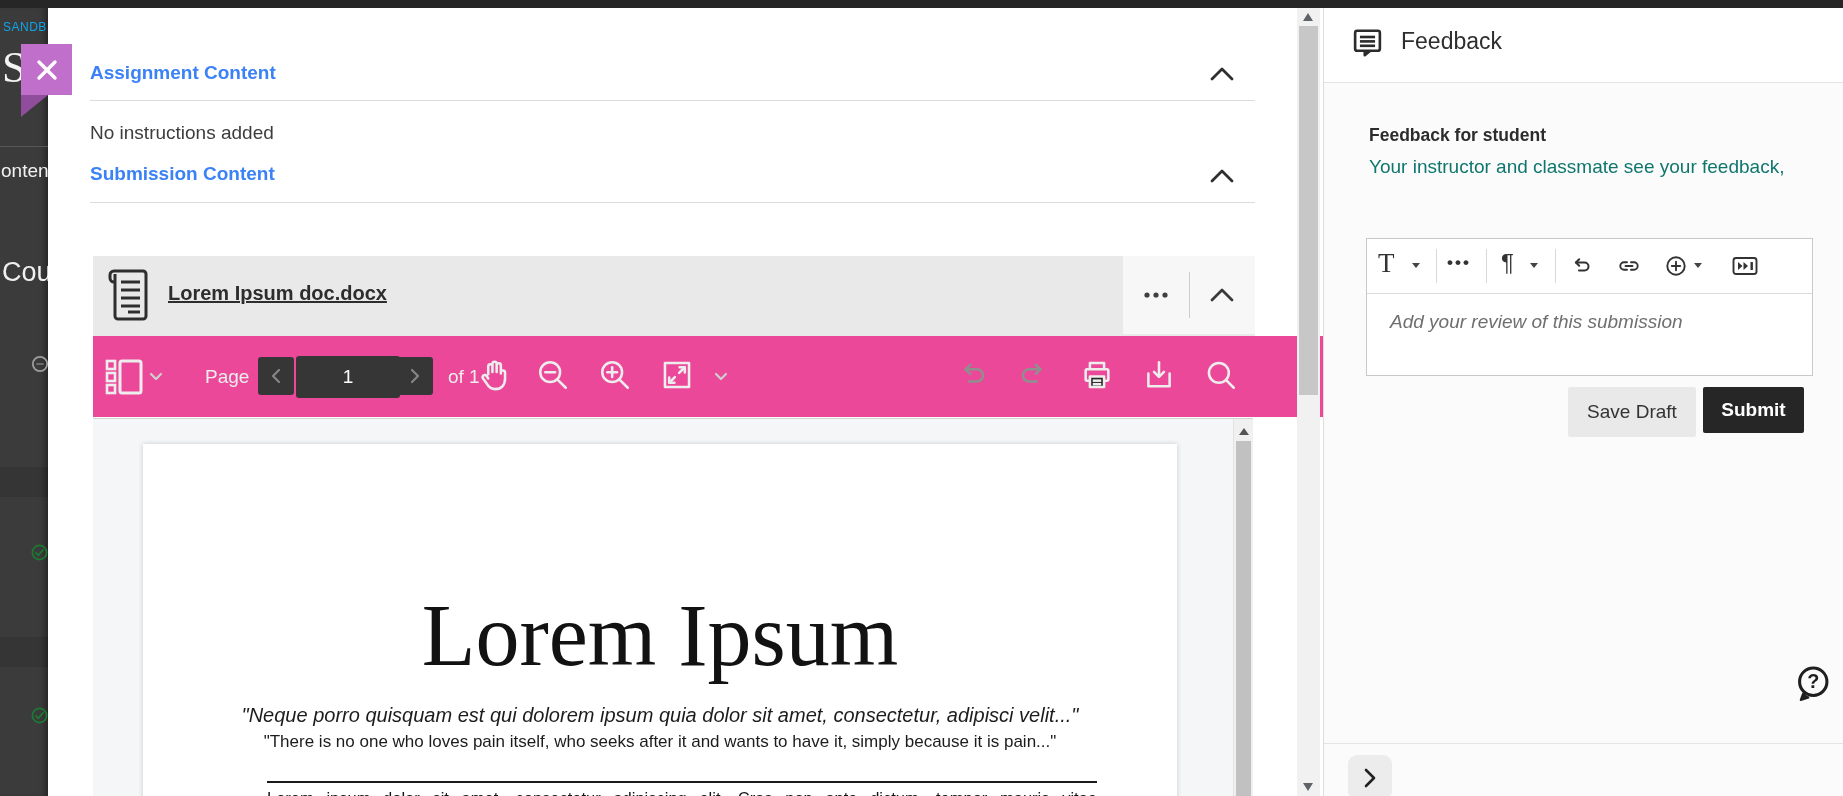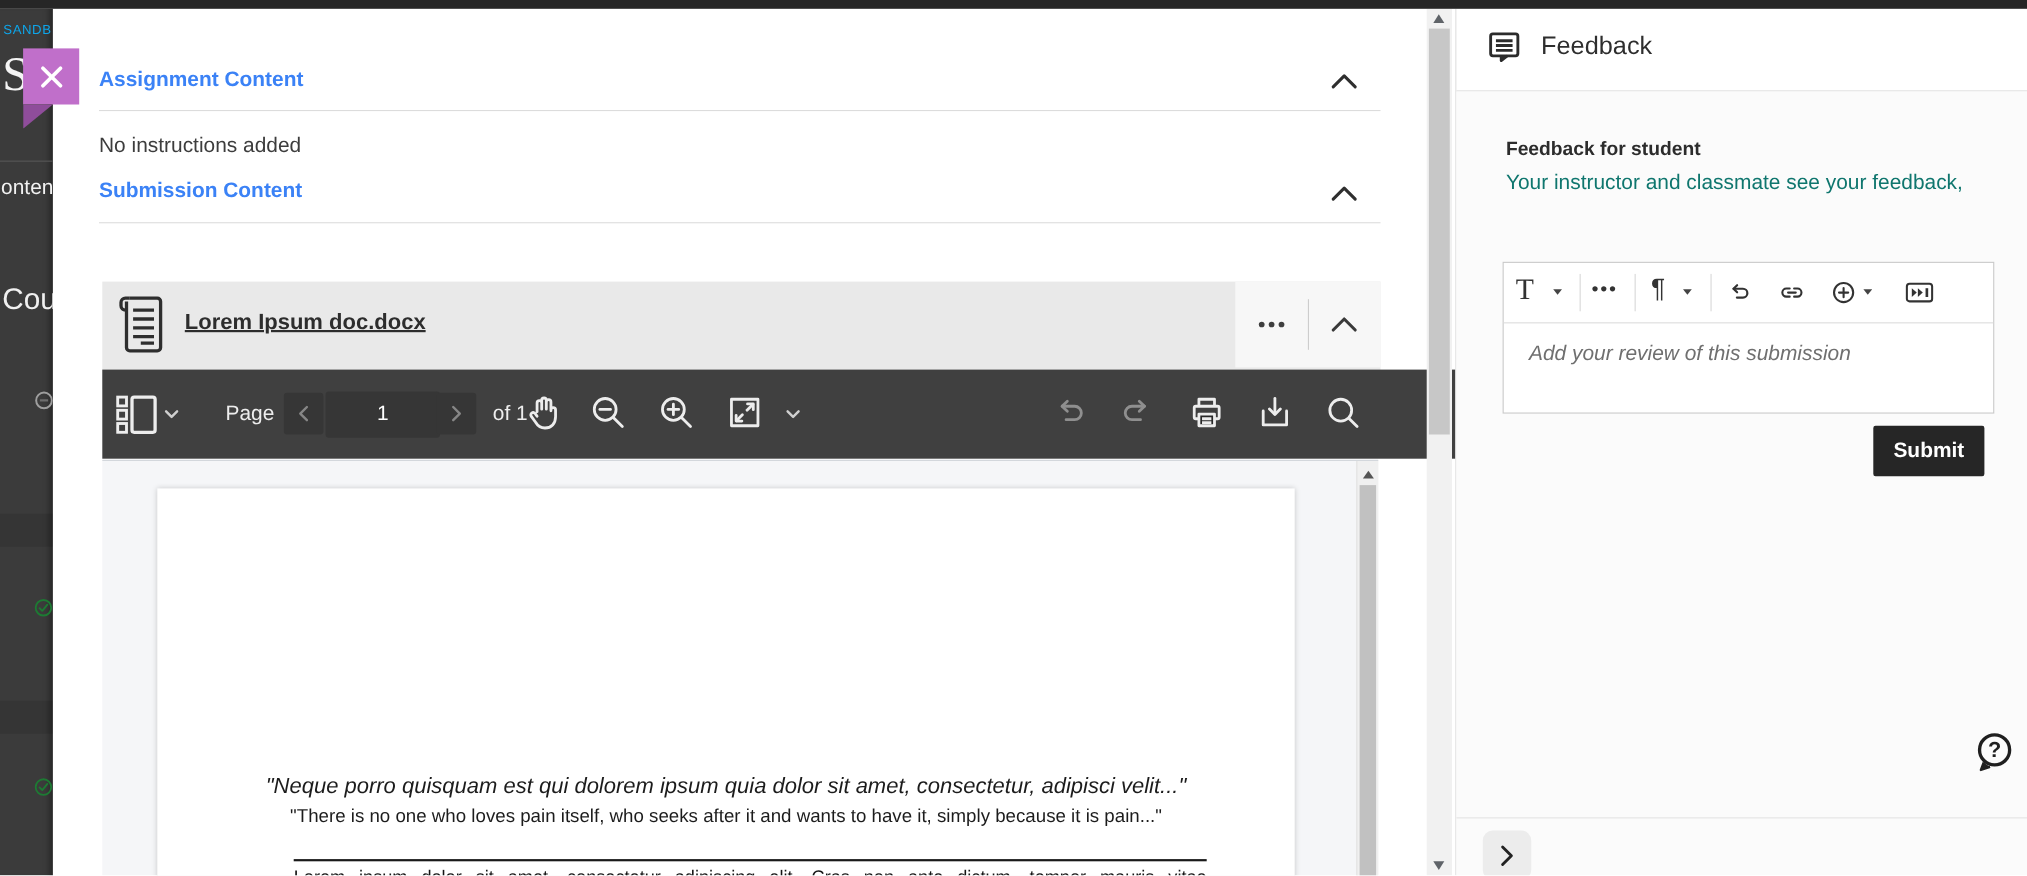--- a/index.html
+++ b/index.html
@@ -49,21 +49,21 @@
   .card-right{right:0;top:0;width:132px;height:78px;background:#f7f7f7;}
   .card-docicon{left:13px;top:11px;}
   .card-filename{left:75px;top:26px;font-size:20px;font-weight:700;color:#2d2d2d;
                  text-decoration:underline;cursor:pointer;}
   .card-more{left:1045px;top:24px;width:36px;height:30px;background:none;border:none;cursor:pointer;
              display:flex;align-items:center;justify-content:center;}
   .card-vline{left:1096px;top:16px;width:1px;height:46px;background:#cdcdcd;}
   .card-chev{left:1113px;top:27px;}
 
   
-  .pdf-toolbar{left:45px;top:328px;width:1244px;height:81px;background:#404040;}
+  .pdf-toolbar{left:45px;top:328px;width:1244px;height:81px;background:#ec4899;}
   .tb-thumb{left:12px;top:22px;width:38px;height:38px;background:none;border:none;cursor:pointer;}
   .tb-chev1{left:56px;top:36px;} .tb-chev2{left:621px;top:36px;}
   .tb-label{font-size:19px;color:#ededed;}
   .tb-page-label{left:112px;top:30px;}
   .tb-of-label{left:355px;top:30px;}
   .tb-prev{left:165px;top:21px;width:36px;height:38px;background:#363636;border:none;border-radius:3px;cursor:default;
            display:flex;align-items:center;justify-content:center;}
   .tb-next{left:304px;top:21px;width:36px;height:38px;background:#363636;border:none;border-radius:3px;cursor:default;
            display:flex;align-items:center;justify-content:center;}
   .tb-input{left:203px;top:20px;width:100px;height:40px;background:#363636;border:none;border-radius:3px;
@@ -353,20 +353,21 @@
           <svg width="34" height="34" viewBox="0 0 24 24" fill="none" stroke="#ededed" stroke-width="1.8" stroke-linecap="round">
             <circle cx="10.5" cy="10.5" r="7"></circle>
               <line x1="15.8" y1="15.8" x2="21" y2="21"></line>
           </svg>
         </span>
       </button>
     </div>
 
     <div class="abs viewer">
       <div class="abs doc-page">
+        <div class="abs doc-title">Lorem Ipsum</div>
         <div class="abs doc-quote">"Neque porro quisquam est qui dolorem ipsum quia dolor sit amet, consectetur, adipisci velit..."</div>
         <div class="abs doc-quote2">"There is no one who loves pain itself, who seeks after it and wants to have it, simply because it is pain..."</div>
         <div class="abs doc-hr"></div>
         <div class="abs doc-body">Lorem ipsum dolor sit amet, consectetur adipiscing elit. Cras non ante dictum, tempor mauris vitae</div>
       </div>
       <div class="abs inner-scroll">
         <div class="abs inner-up"></div>
         <div class="abs inner-thumb"></div>
       </div>
     </div>
@@ -441,20 +442,21 @@
               <rect x="18.5" y="7" width="2.4" height="8" fill="#333" stroke="none"></rect>
             </svg>
           </span>
         </button>
       </div>
       <div class="abs ed-area">
         <div class="abs ed-placeholder">Add your review of this submission</div>
       </div>
     </div>
 
+    <button class="abs fb-save">Save Draft</button>
     <button class="abs fb-submit" style="background:#262626;">Submit</button>
 
     <button class="abs fb-help">
       <span>
         <svg width="37" height="38" viewBox="0 0 24 25">
           <circle cx="12.5" cy="11" r="9" fill="none" stroke="#1f1f1f" stroke-width="2"></circle>
           <path d="M6,18.5 L4.3,23 L9.8,21.2" fill="#1f1f1f" stroke="#1f1f1f" stroke-width="1.4" stroke-linejoin="round"></path>
           <text x="12.5" y="15.4" text-anchor="middle" font-size="13" font-weight="bold" fill="#1f1f1f" font-family="Liberation Sans, sans-serif">?</text>
         </svg>
       </span>

